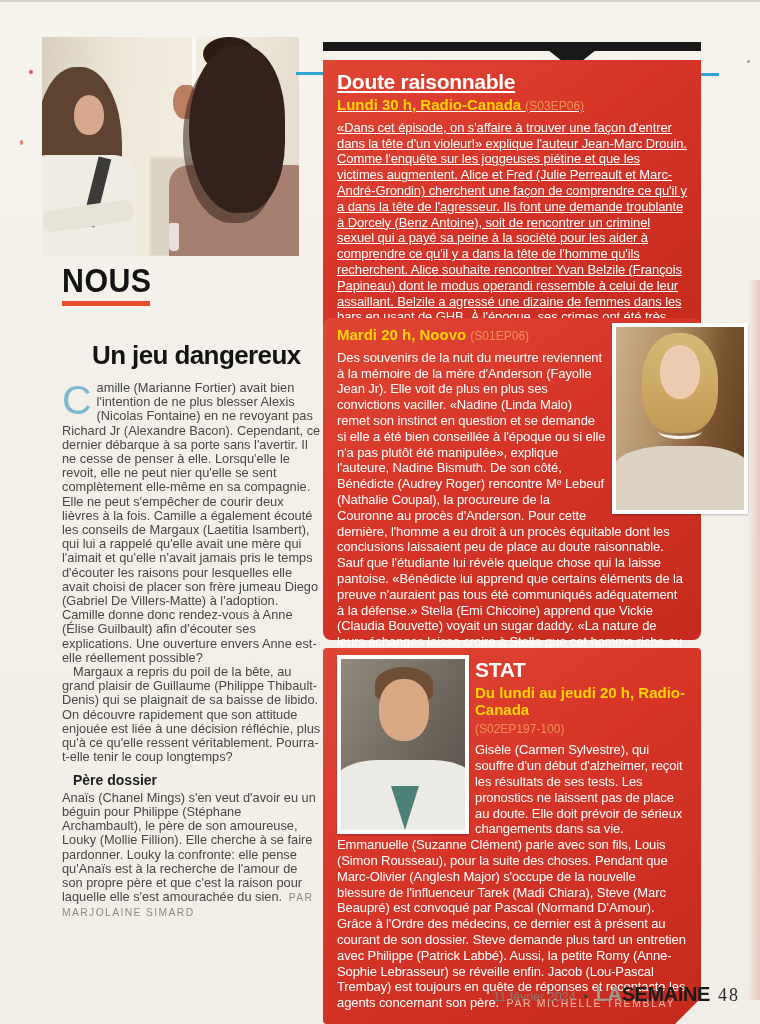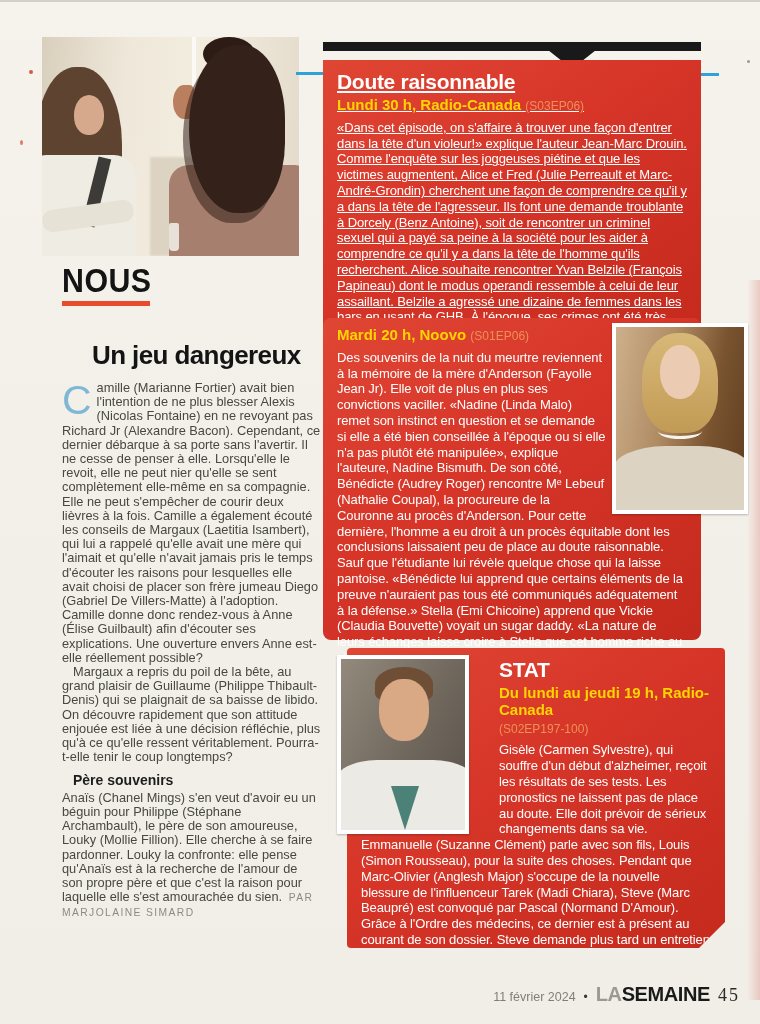--- a/index.html
+++ b/index.html
@@ -39,22 +39,22 @@
   .br-right { left:701px; top:73px; width:18px; }
   .black-bar { position:absolute; left:323px; top:42px; width:378px; height:9px; background:#191919; }
   .notch { position:absolute; left:548px; top:50px; width:0; height:0;
            border-left:24px solid transparent; border-right:24px solid transparent; border-top:19px solid #191919; }
 
   
   .redbox { position:absolute; left:323px; width:378px; color:#fff; padding:8px 14px 10px;
             background:linear-gradient(145deg,#e04634 0%,#d63528 45%,#c42a1d 100%); }
   .box1 { top:60px; height:278px; border-radius:0 0 8px 8px;text-decoration:underline; }
   .box2 { top:318px; height:322px; border-radius:8px; }
-  .box3 { top:648px; height:300px; border-radius:4px;
-          clip-path:polygon(0 0,100% 0,100% calc(100% - 26px),calc(100% - 26px) 100%,0 100%);margin-left:24px; }
+  .box3 { top:648px; height:376px; border-radius:4px;
+          clip-path:polygon(0 0,100% 0,100% calc(100% - 26px),calc(100% - 26px) 100%,0 100%); }
   .box-title { font-size:21px; font-weight:bold; letter-spacing:-0.3px; line-height:1.1; margin:2px 0 3px; }
   .sched-line { font-size:15px; line-height:1.15; }
   .sched { color:#ffd400; font-weight:bold; }
   .ep { color:#ef9058; font-weight:normal; font-size:12px; }
   .box-body { margin-top:6px; font-size:13px; line-height:15.8px; letter-spacing:-0.1px; }
   .box-byline { font-size:10.5px; letter-spacing:1.6px; color:#f6b9a9; margin-left:4px; }
   .spacer-r { float:right; width:81px; height:192px; }
   .spacer-l { float:left; width:138px; height:180px; }
 
   
@@ -137,21 +137,21 @@
 
   <section class="redbox box2">
     <div class="spacer-r"></div>
     <div class="sched-line"><span class="sched">Mardi 20 h, Noovo</span> <span class="ep">(S01EP06)</span></div>
     <p class="box-body"><span>Des souvenirs de la nuit du meurtre reviennent à la mémoire de la mère d'Anderson (Fayolle Jean Jr). Elle voit de plus en plus ses convictions vaciller. «Nadine (Linda Malo) remet son instinct en question et se demande si elle a été bien conseillée à l'époque ou si elle n'a pas plutôt été manipulée», explique l'auteure, Nadine Bismuth. De son côté, Bénédicte (Audrey Roger) rencontre Mᵉ Lebeuf (Nathalie Coupal), la procureure de la Couronne au procès d'Anderson. Pour cette dernière, l'homme a eu droit à un procès équitable dont les conclusions laissaient peu de place au doute raisonnable. Sauf que l'étudiante lui révèle quelque chose qui la laisse pantoise. «Bénédicte lui apprend que certains éléments de la preuve n'auraient pas tous été communiqués adéquatement à la défense.» Stella (Emi Chicoine) apprend que Vickie (Claudia Bouvette) voyait un sugar daddy. «La nature de leurs échanges laisse croire à Stella que cet homme riche au statut social important est peut-être impliqué dans le meurtre de la jeune fille», dévoile l'auteure.</span> <span class="box-byline">PAR MICHELLE TREMBLAY</span></p>
   </section>
 
   <section class="redbox box3">
     <div class="spacer-l"></div>
     <h2 class="box-title">STAT</h2>
-    <div class="sched-line"><span class="sched">Du lundi au jeudi 19 h, Radio-Canada</span><br><span class="ep">(S02EP197-100)</span></div>
+    <div class="sched-line"><span class="sched">Du lundi au jeudi 20 h, Radio-Canada</span><br><span class="ep">(S02EP197-100)</span></div>
     <p class="box-body"><span>Gisèle (Carmen Sylvestre), qui souffre d'un début d'alzheimer, reçoit les résultats de ses tests. Les pronostics ne laissent pas de place au doute. Elle doit prévoir de sérieux changements dans sa vie. Emmanuelle (Suzanne Clément) parle avec son fils, Louis (Simon Rousseau), pour la suite des choses. Pendant que Marc-Olivier (Anglesh Major) s'occupe de la nouvelle blessure de l'influenceur Tarek (Madi Chiara), Steve (Marc Beaupré) est convoqué par Pascal (Normand D'Amour). Grâce à l'Ordre des médecins, ce dernier est à présent au courant de son dossier. Steve demande plus tard un entretien avec Philippe (Patrick Labbé). Aussi, la petite Romy (Anne-Sophie Lebrasseur) se réveille enfin. Jacob (Lou-Pascal Trembay) est toujours en quête de réponses et recontacte les agents concernant son père.</span> <span class="box-byline">PAR MICHELLE TREMBLAY</span></p>
   </section>
 
   <div class="photo-frame photo-blonde">
     <div class="photo-inner">
       <div class="pb-bg"></div>
       <div class="pb-hair"></div>
       <div class="pb-face"></div>
       <div class="pb-card"></div>
       <div class="pb-neck"></div>
@@ -167,24 +167,24 @@
       <div class="pd-scrub"></div>
     </div>
   </div>
 
   <h1 class="nous">NOUS</h1>
   <div class="nous-rule"></div>
   <h2 class="lc-title">Un jeu dangereux</h2>
   <div class="lc-body">
     <p><span class="dropcap">C</span><span>amille (Marianne Fortier) avait bien l'intention de ne plus blesser Alexis (Nicolas Fontaine) en ne revoyant pas Richard Jr (Alexandre Bacon). Cependant, ce dernier débarque à sa porte sans l'avertir. Il ne cesse de penser à elle. Lorsqu'elle le revoit, elle ne peut nier qu'elle se sent complètement elle-même en sa compagnie. Elle ne peut s'empêcher de courir deux lièvres à la fois. Camille a également écouté les conseils de Margaux (Laetitia Isambert), qui lui a rappelé qu'elle avait une mère qui l'aimait et qu'elle n'avait jamais pris le temps d'écouter les raisons pour lesquelles elle avait choisi de placer son frère jumeau Diego (Gabriel De Villers-Matte) à l'adoption. Camille donne donc rendez-vous à Anne (Élise Guilbault) afin d'écouter ses explications. Une ouverture envers Anne est-elle réellement possible?</span></p>
     <p><span>Margaux a repris du poil de la bête, au grand plaisir de Guillaume (Philippe Thibault-Denis) qui se plaignait de sa baisse de libido. On découvre rapidement que son attitude enjouée est liée à une décision réfléchie, plus qu'à ce qu'elle ressent véritablement. Pourra-t-elle tenir le coup longtemps?</span></p>
-    <p class="lc-subhead">Père souvenirs</p>
+    <p class="lc-subhead">Père dossier</p>
     <p class="p3"><span>Anaïs (Chanel Mings) s'en veut d'avoir eu un béguin pour Philippe (Stéphane Archambault), le père de son amoureuse, Louky (Mollie Fillion). Elle cherche à se faire pardonner. Louky la confronte: elle pense qu'Anaïs est à la recherche de l'amour de son propre père et que c'est la raison pour laquelle elle s'est amourachée du sien.</span> <span class="lc-byline">PAR MARJOLAINE SIMARD</span></p>
   </div>
 
   <div class="footer">
     <span class="f-date">11 février 2024</span>
     <span class="f-dot">•</span>
     <span class="f-brand"><span class="f-la">LA</span><span class="f-sem">SEMAINE</span></span>
-    <span class="f-page">45</span>
+    <span class="f-page">48</span>
   </div>
 
 </div>
 
 </body></html>

